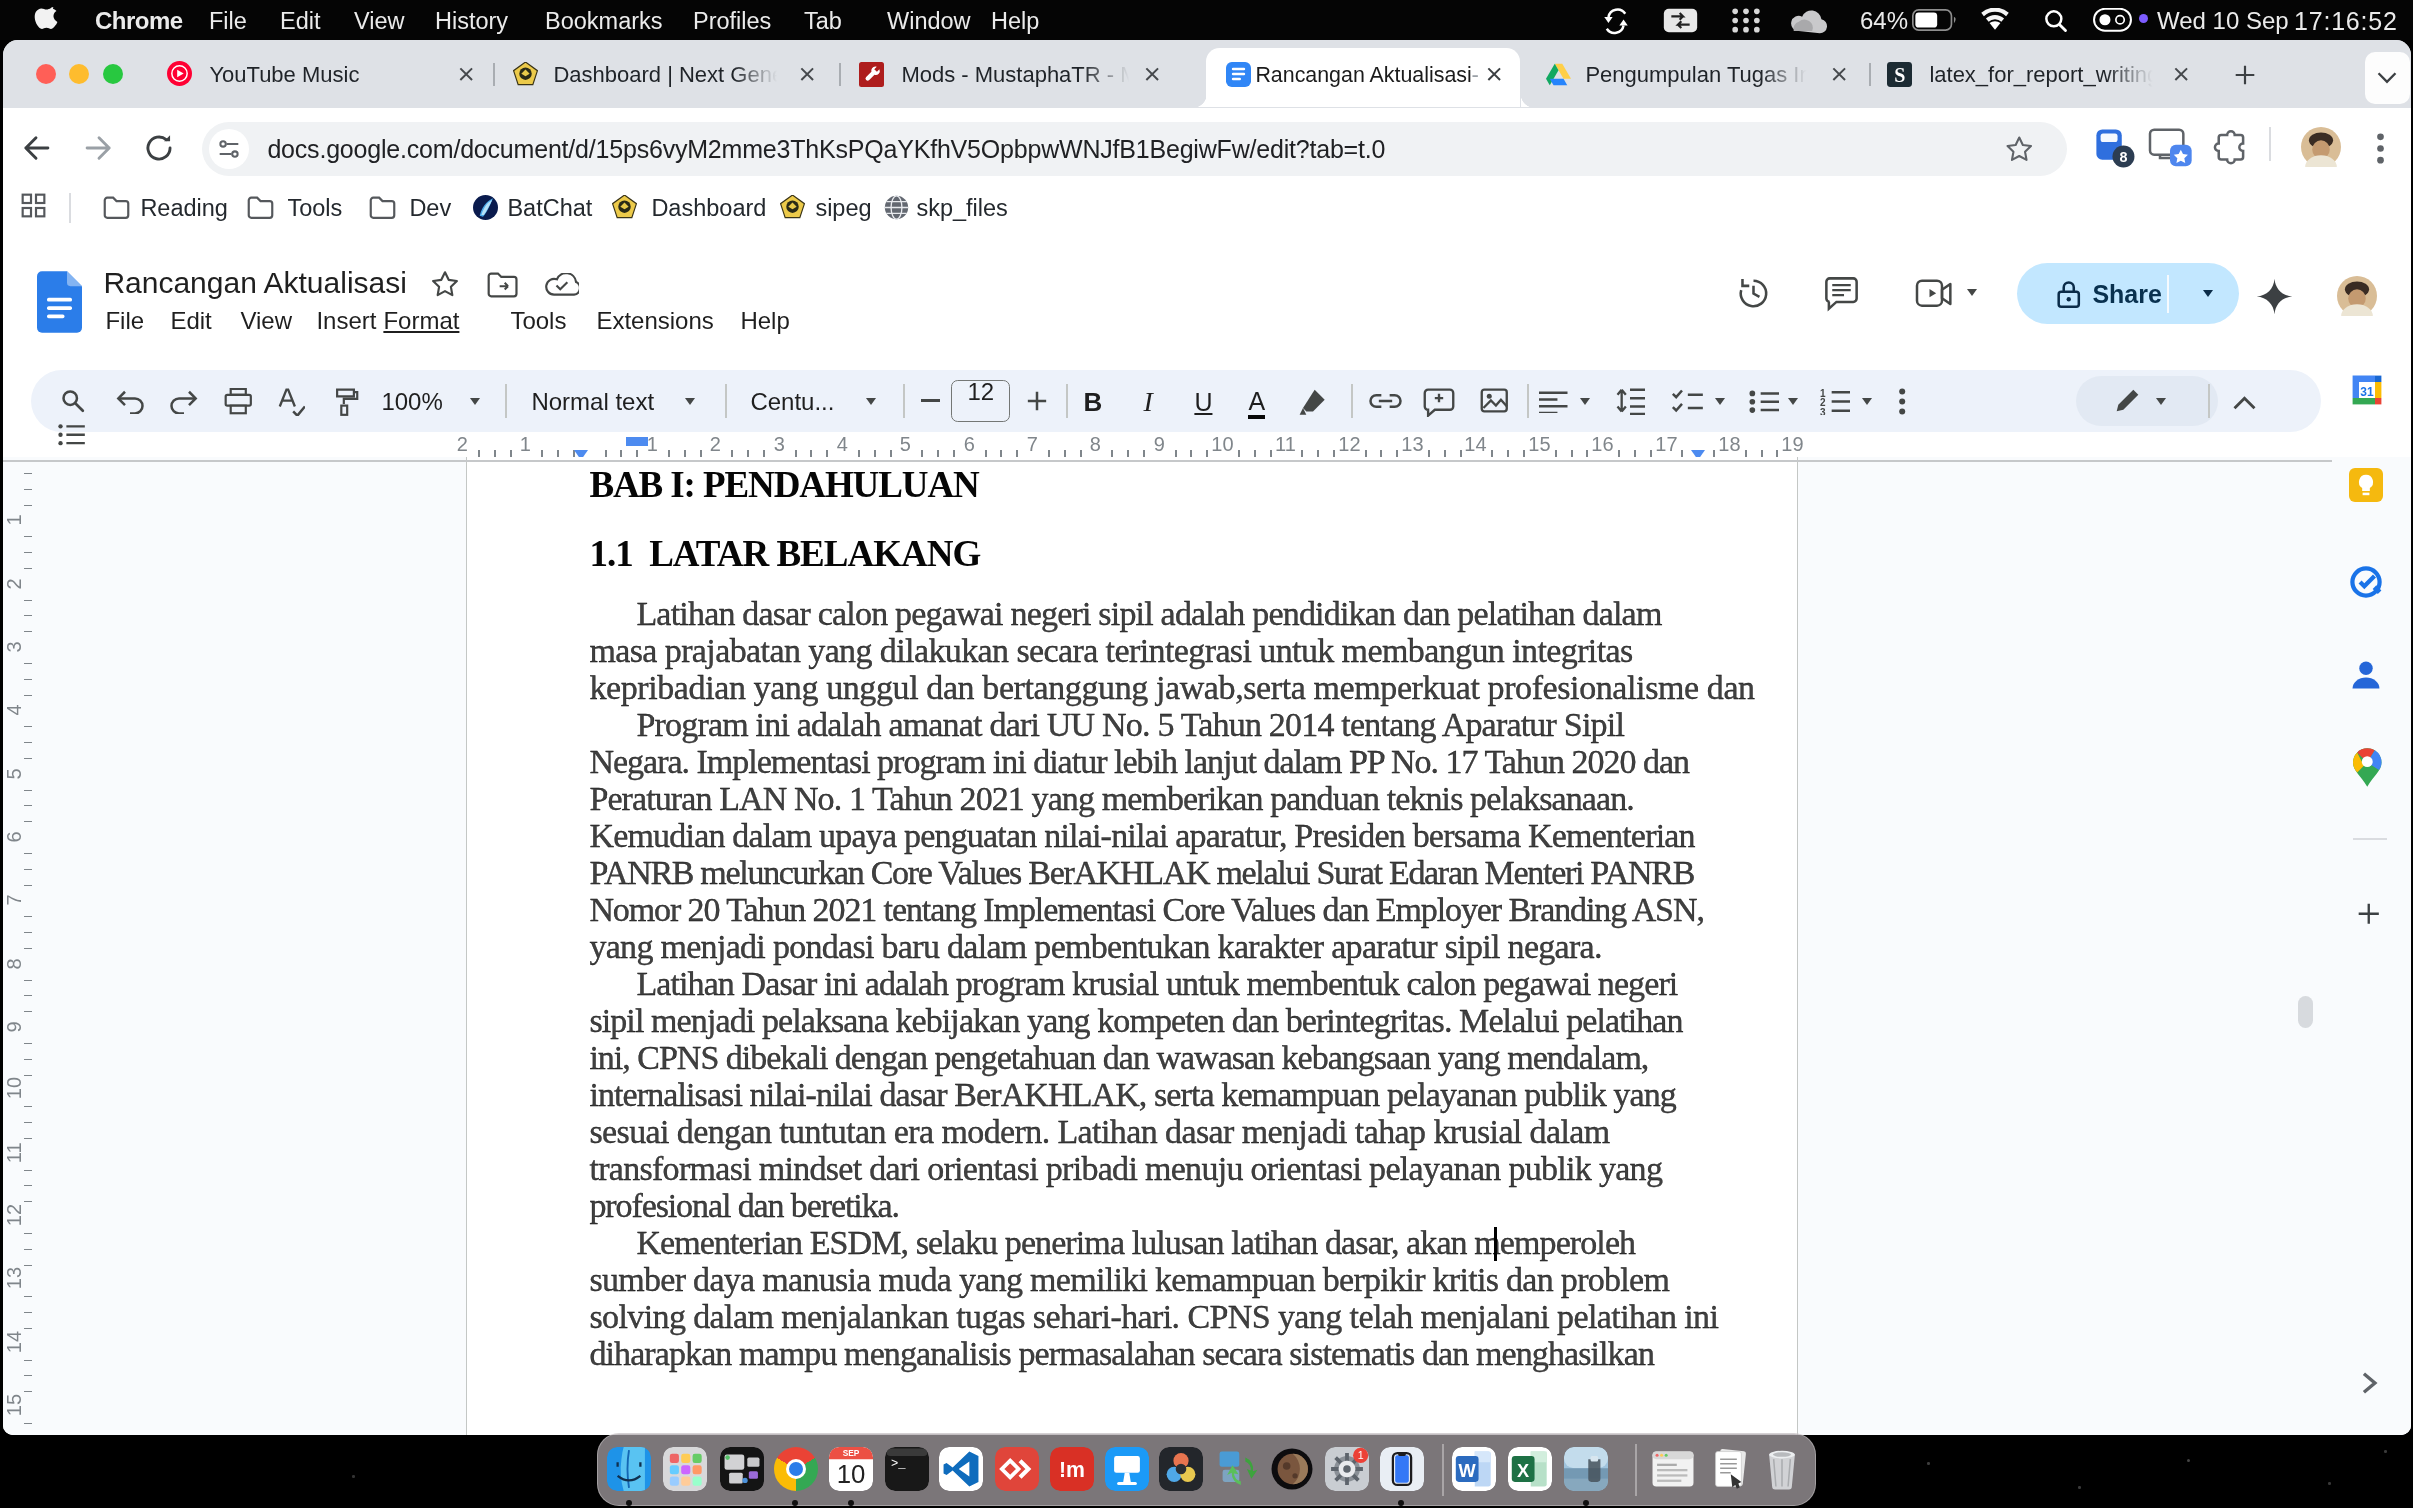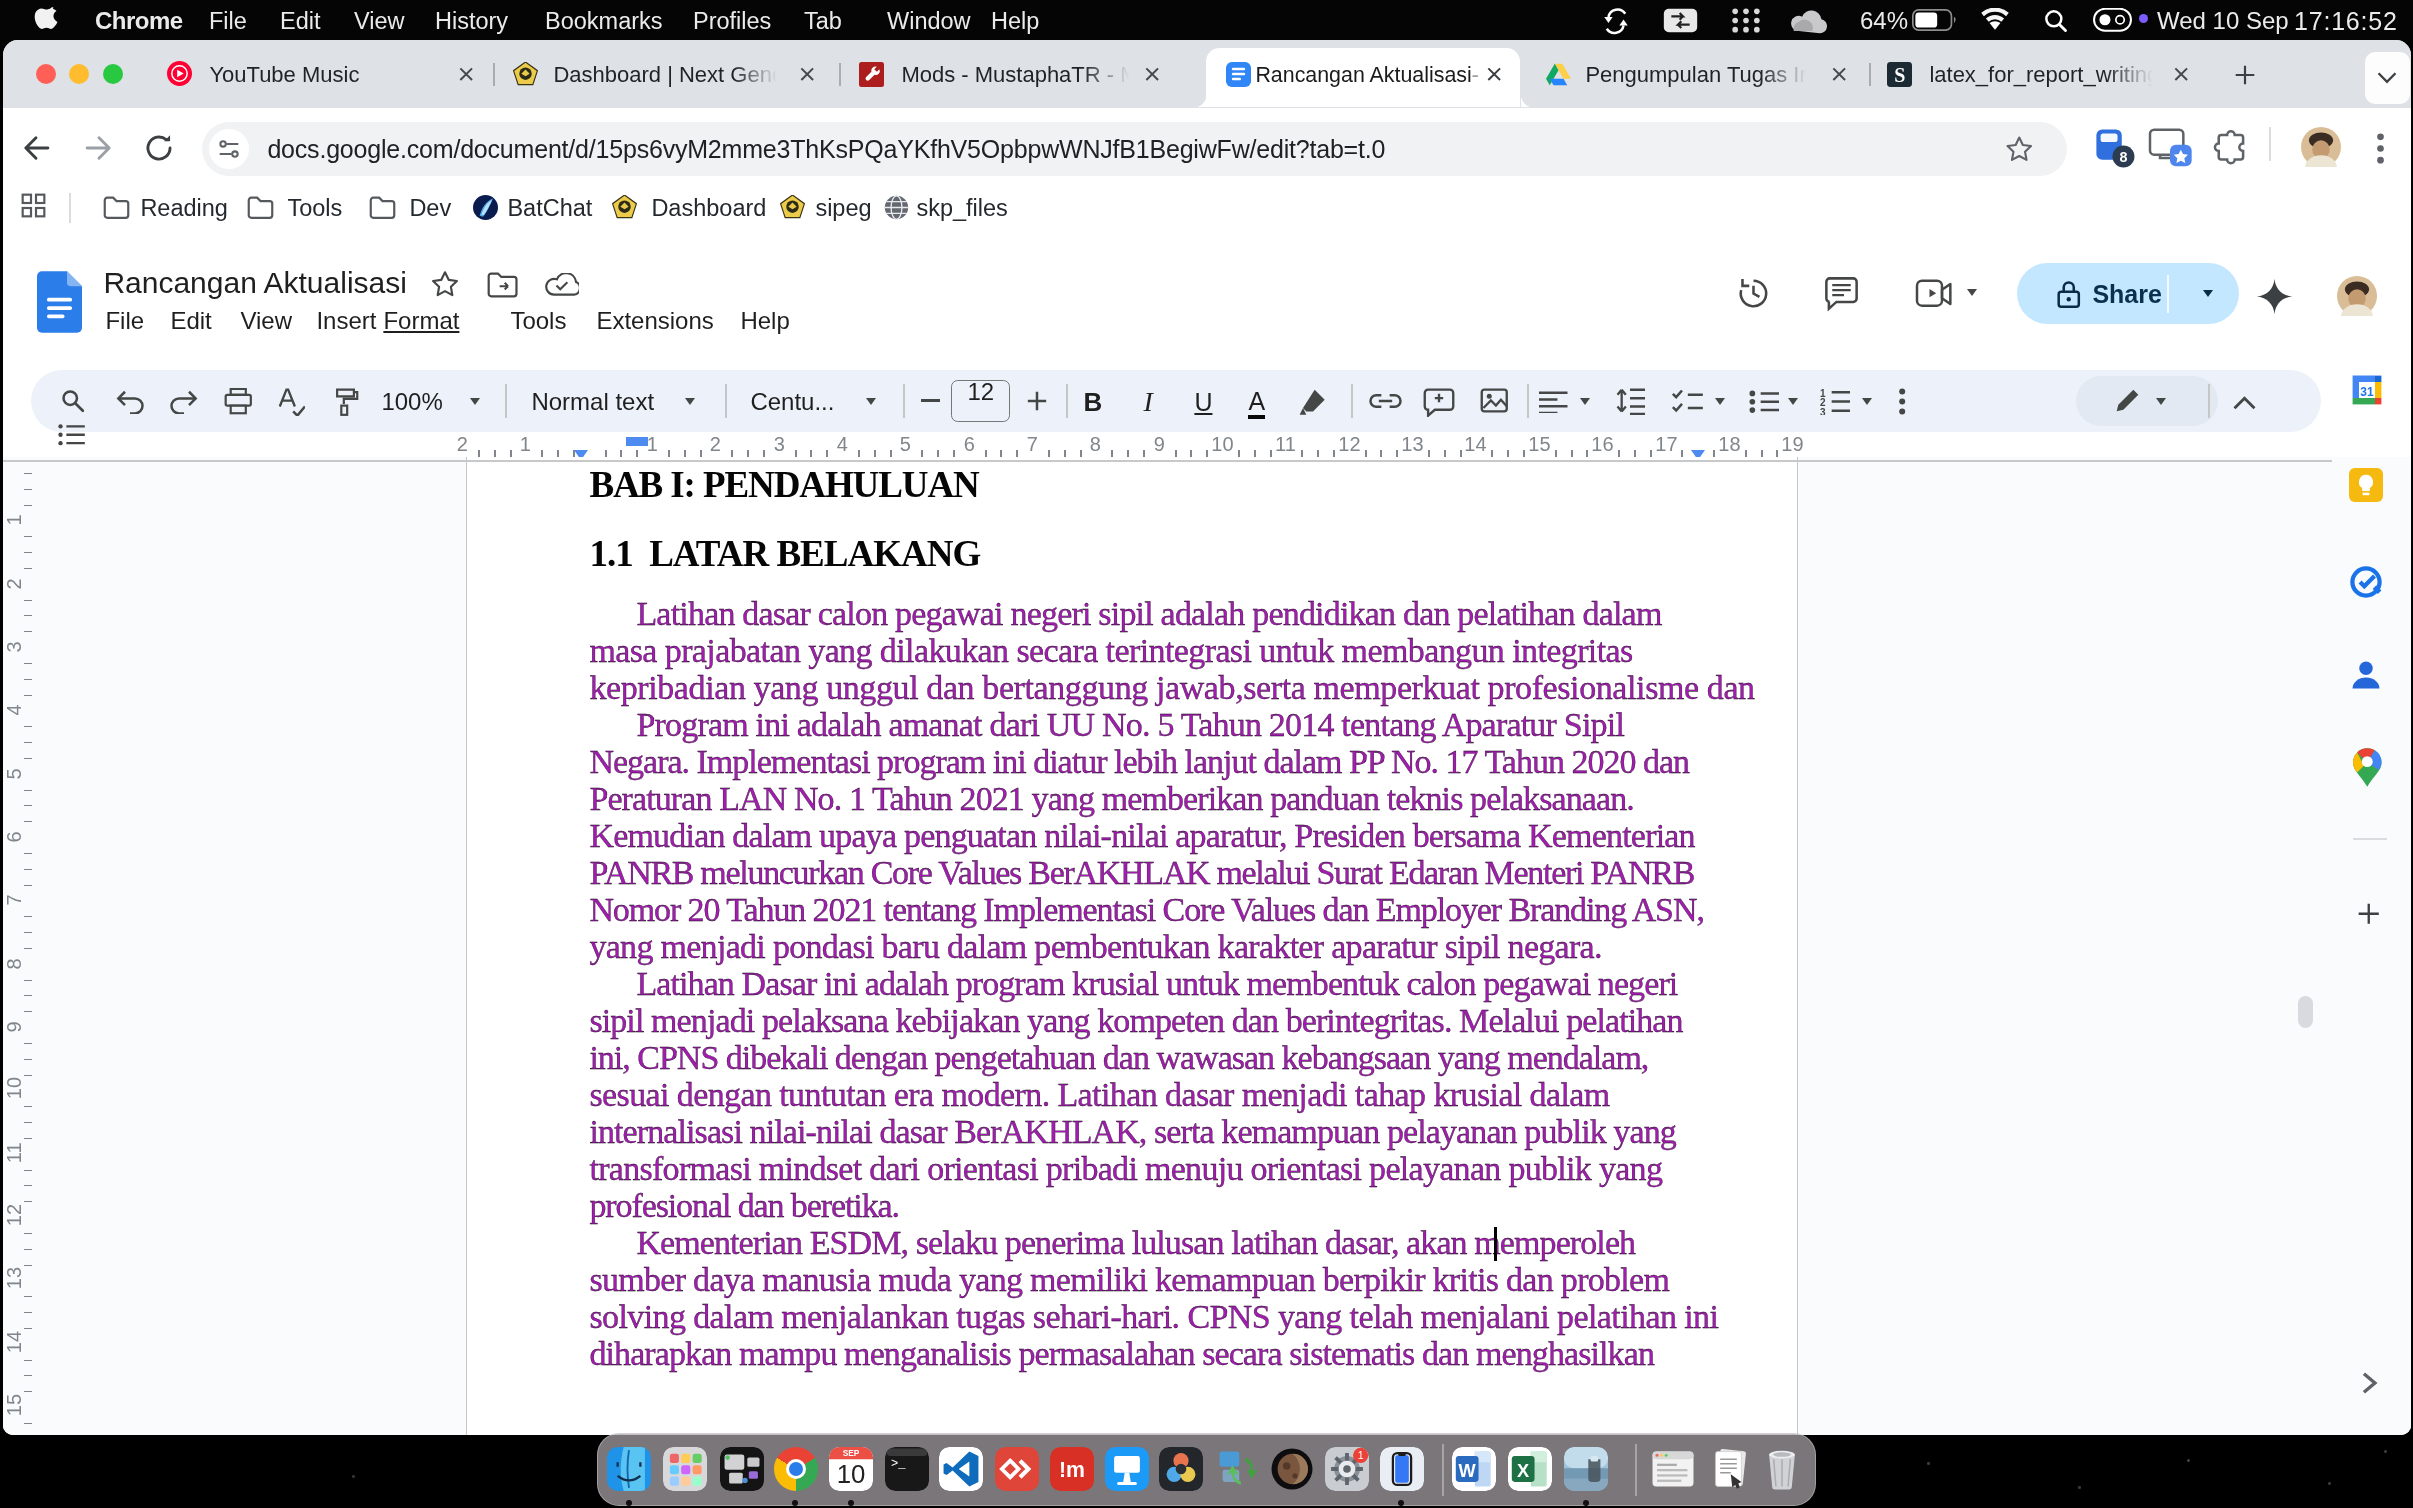--- a/index.html
+++ b/index.html
@@ -37,21 +37,21 @@
   #share { position:absolute; left:2014px; top:18.4px; width:222px; height:61px; border-radius:31px; background:#c2e7ff; }
   
   #hruler { position:absolute; left:0; top:187px; width:2331px; height:25px; }
   .rnum { position:absolute; top:0.8px; font-size:20px; color:#80868b; transform:translateX(-50%); }
   .rtick { position:absolute; top:18.4px; width:1.3px; height:9.2px; background:#80868b; }
   .vnum { position:absolute; left:1.7px; width:18.4px; text-align:center; font-size:20px; color:#80868b; transform:translateY(-50%) rotate(-90deg); }
   .vtick { position:absolute; left:21px; width:7.5px; height:1.3px; background:#80868b; }
   
   #content { position:absolute; left:0; top:212px; width:100%; height:978px; background:#f9fbfd; }
   #page { position:absolute; left:463px; top:0px; width:1332px; height:978px; background:#fff; border-left:1.7px solid #c4c7c5; border-right:1.7px solid #c4c7c5; }
-  #doctext { position:absolute; left:586px; top:138px; font-family:"Liberation Serif", serif; font-size:34px; color:#a21caf; letter-spacing:-0.3px; -webkit-text-stroke:0.3px #060606; }
+  #doctext { position:absolute; left:586px; top:138px; font-family:"Liberation Serif", serif; font-size:34px; color:#404040; letter-spacing:-0.3px; -webkit-text-stroke:0.3px #060606; }
   #doctext .ln { height:37px; line-height:37px; white-space:nowrap; }
   #doctext .in { padding-left:47px; }
   .h1 { position:absolute; left:586px; top:9.2px; font-family:"Liberation Serif",serif; font-weight:bold; font-size:37px; line-height:37px; letter-spacing:-1.1px; white-space:nowrap; color:#060606;}
   .h2 { position:absolute; left:586px; top:78px; font-family:"Liberation Serif",serif; font-weight:bold; font-size:37px; line-height:37px; letter-spacing:-1px; white-space:nowrap; color:#060606;}
   
   #dock { position:absolute; left:597px; top:1433px; width:1219px; height:73px; border-radius:22px; background:rgba(170,164,168,.72); border:0.8px solid rgba(255,255,255,.3); }
   .dicon { position:absolute; top:13.4px; width:44px; height:44px; border-radius:10px; }
   .ddot { position:absolute; top:66px; width:5.9px; height:5.9px; border-radius:50%; background:#111; }
 </style>
 </head>
@@ -648,22 +648,22 @@
         <div class="ln in" style="letter-spacing:-0.8px">Program ini adalah amanat dari UU No. 5 Tahun 2014 tentang Aparatur Sipil</div>
         <div class="ln" style="letter-spacing:-1px">Negara. Implementasi program ini diatur lebih lanjut dalam PP No. 17 Tahun 2020 dan</div>
         <div class="ln" style="letter-spacing:-0.9px">Peraturan LAN No. 1 Tahun 2021 yang memberikan panduan teknis pelaksanaan.</div>
         <div class="ln" style="letter-spacing:-0.8px">Kemudian dalam upaya penguatan nilai-nilai aparatur, Presiden bersama Kementerian</div>
         <div class="ln" style="letter-spacing:-1.3px">PANRB meluncurkan Core Values BerAKHLAK melalui Surat Edaran Menteri PANRB</div>
         <div class="ln" style="letter-spacing:-1.1px">Nomor 20 Tahun 2021 tentang Implementasi Core Values dan Employer Branding ASN,</div>
         <div class="ln" style="letter-spacing:-0.7px">yang menjadi pondasi baru dalam pembentukan karakter aparatur sipil negara.</div>
         <div class="ln in" style="letter-spacing:-0.9px">Latihan Dasar ini adalah program krusial untuk membentuk calon pegawai negeri</div>
         <div class="ln" style="letter-spacing:-0.9px">sipil menjadi pelaksana kebijakan yang kompeten dan berintegritas. Melalui pelatihan</div>
         <div class="ln" style="letter-spacing:-1px">ini, CPNS dibekali dengan pengetahuan dan wawasan kebangsaan yang mendalam,</div>
+        <div class="ln" style="letter-spacing:-0.9px">internalisasi nilai-nilai dasar BerAKHLAK, serta kemampuan pelayanan publik yang</div>
         <div class="ln" style="letter-spacing:-0.6px">sesuai dengan tuntutan era modern. Latihan dasar menjadi tahap krusial dalam</div>
-        <div class="ln" style="letter-spacing:-0.9px">internalisasi nilai-nilai dasar BerAKHLAK, serta kemampuan pelayanan publik yang</div>
         <div class="ln" style="letter-spacing:-0.7px">transformasi mindset dari orientasi pribadi menuju orientasi pelayanan publik yang</div>
         <div class="ln" style="letter-spacing:-1.1px">profesional dan beretika.</div>
         <div class="ln in" style="letter-spacing:-0.9px">Kementerian ESDM, selaku penerima lulusan latihan dasar, akan memperoleh</div>
         <div class="ln" style="letter-spacing:-0.7px">sumber daya manusia muda yang memiliki kemampuan berpikir kritis dan problem</div>
         <div class="ln" style="letter-spacing:-0.6px">solving dalam menjalankan tugas sehari-hari. CPNS yang telah menjalani pelatihan ini</div>
         <div class="ln" style="letter-spacing:-0.9px">diharapkan mampu menganalisis permasalahan secara sistematis dan menghasilkan</div>
       </div>
       <div class="abs" style="left:1491px;top:770px;width:2.5px;height:34px;background:#000;"></div>
       <div class="abs" style="left:2295px;top:539px;width:15px;height:32px;border-radius:7.5px;background:#d7dade;"></div>
       <svg class="abs" style="left:2355px;top:915px" width="22" height="22" viewBox="0 0 26 26">

